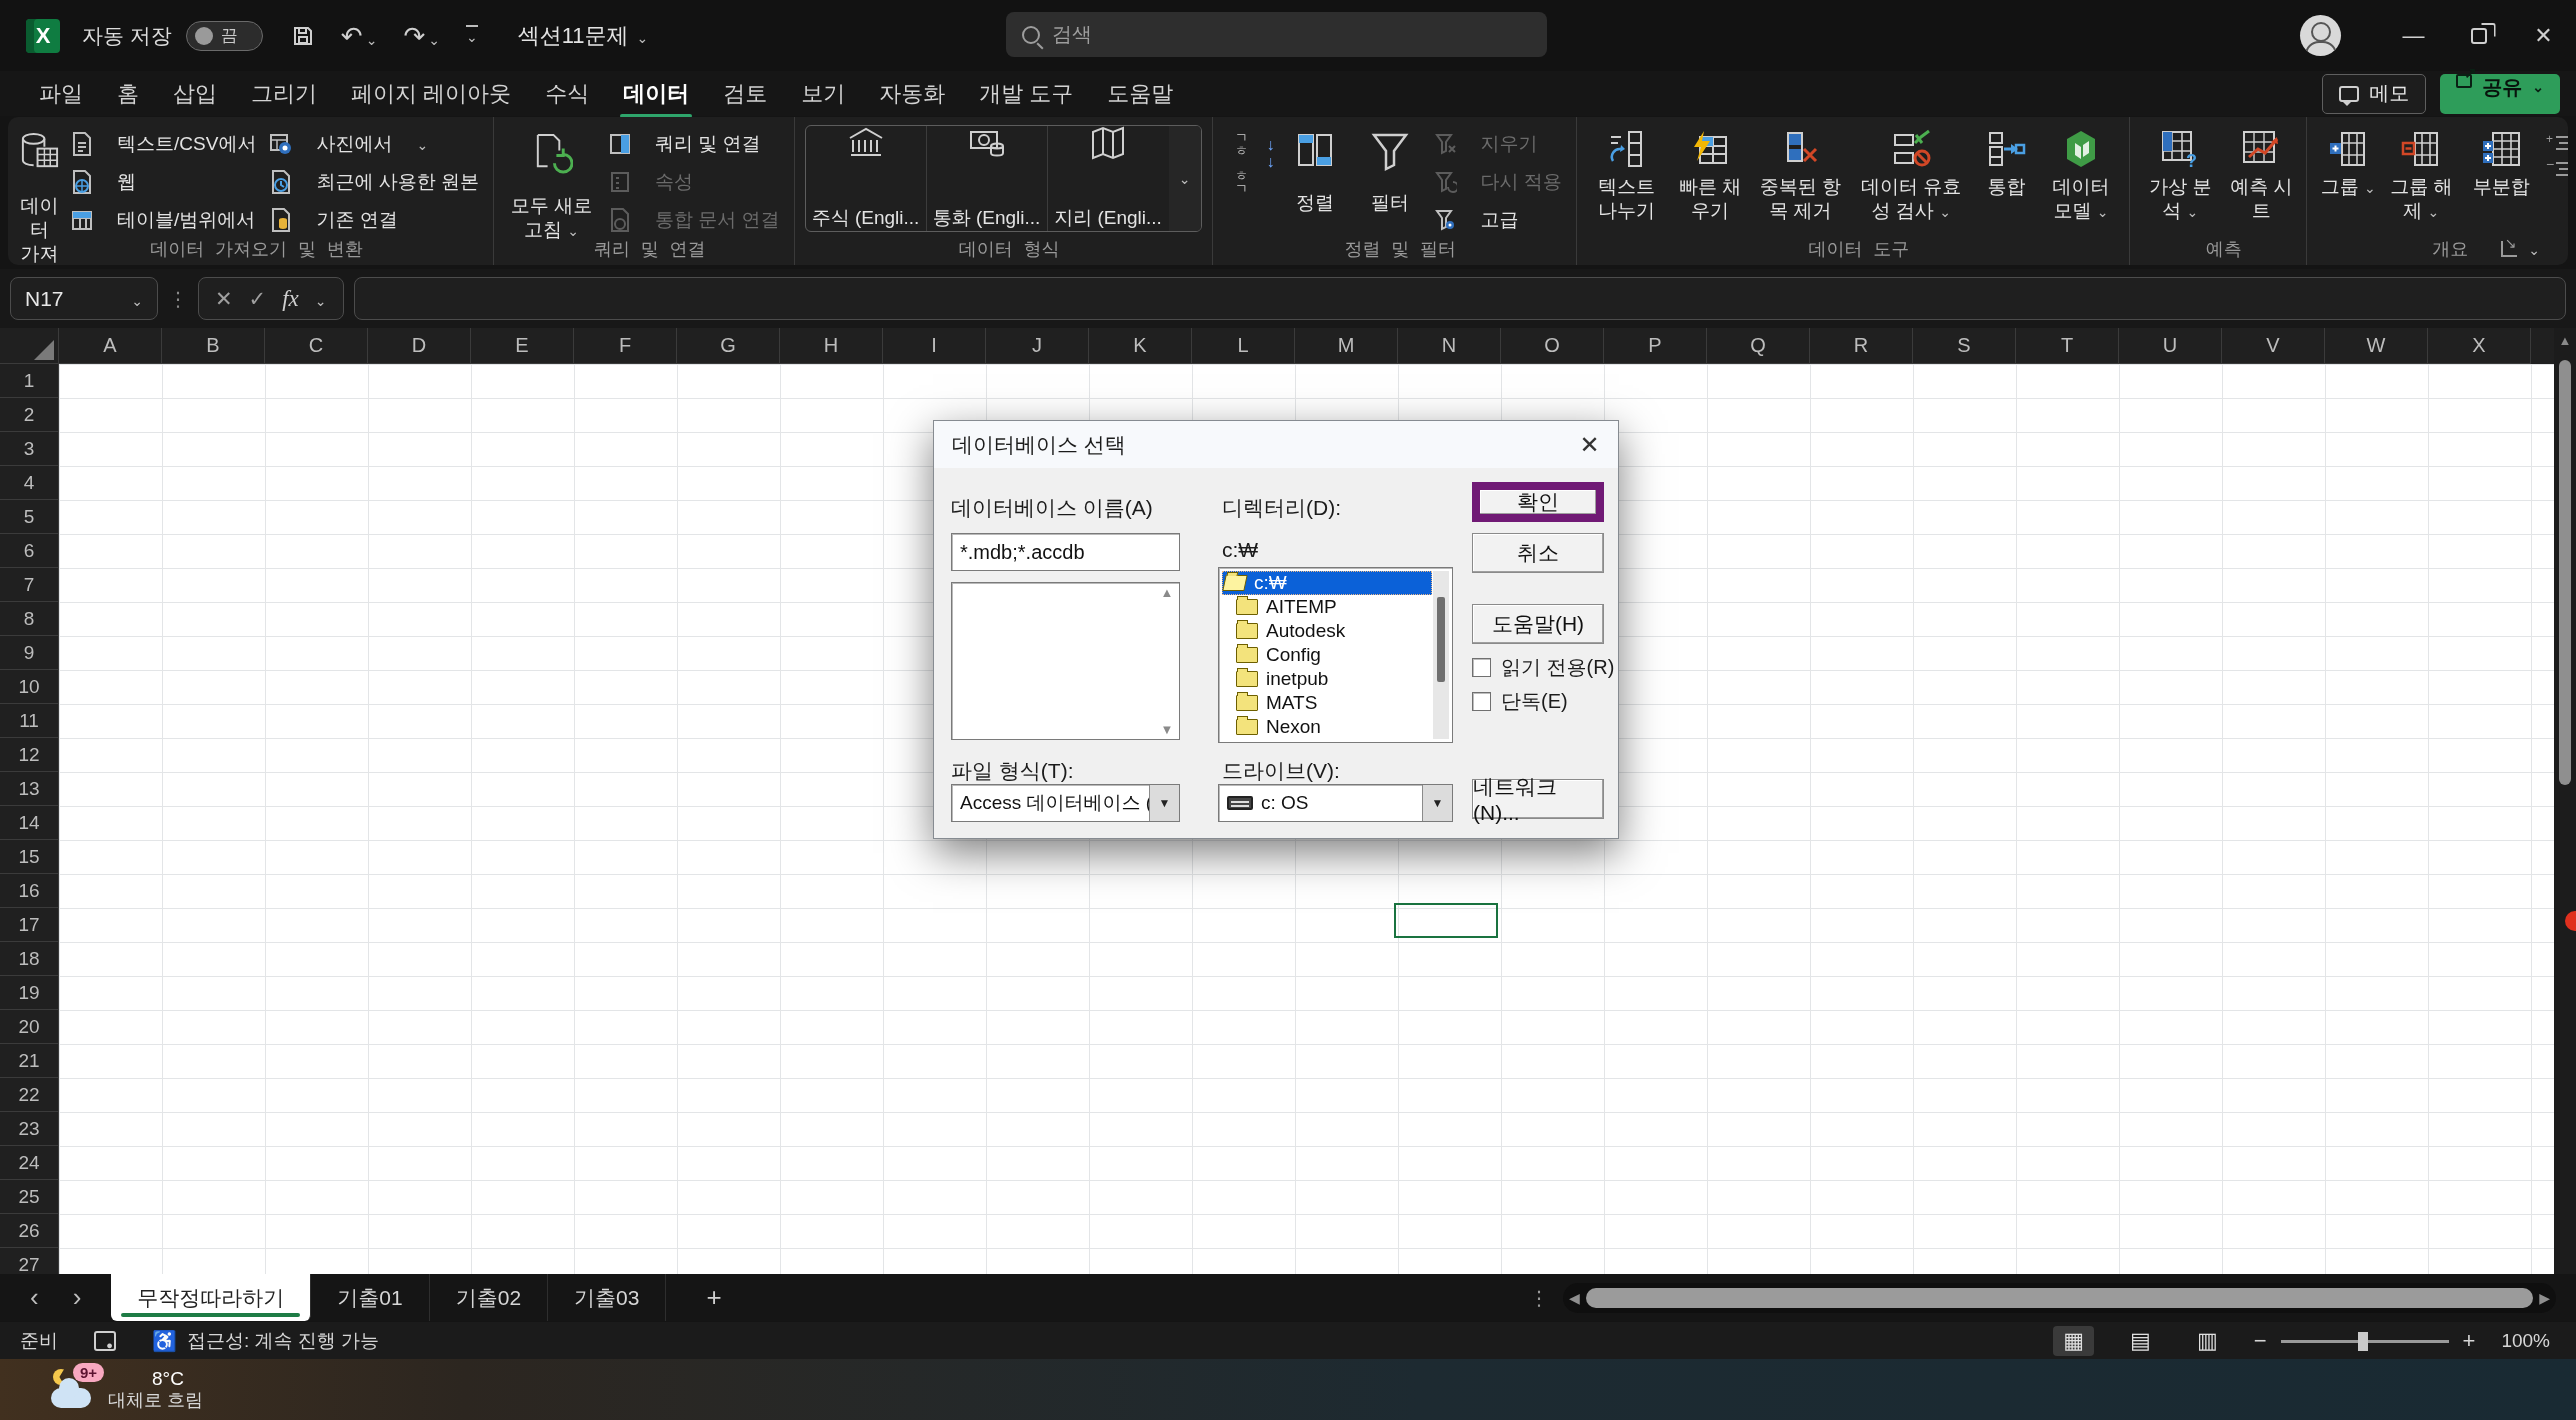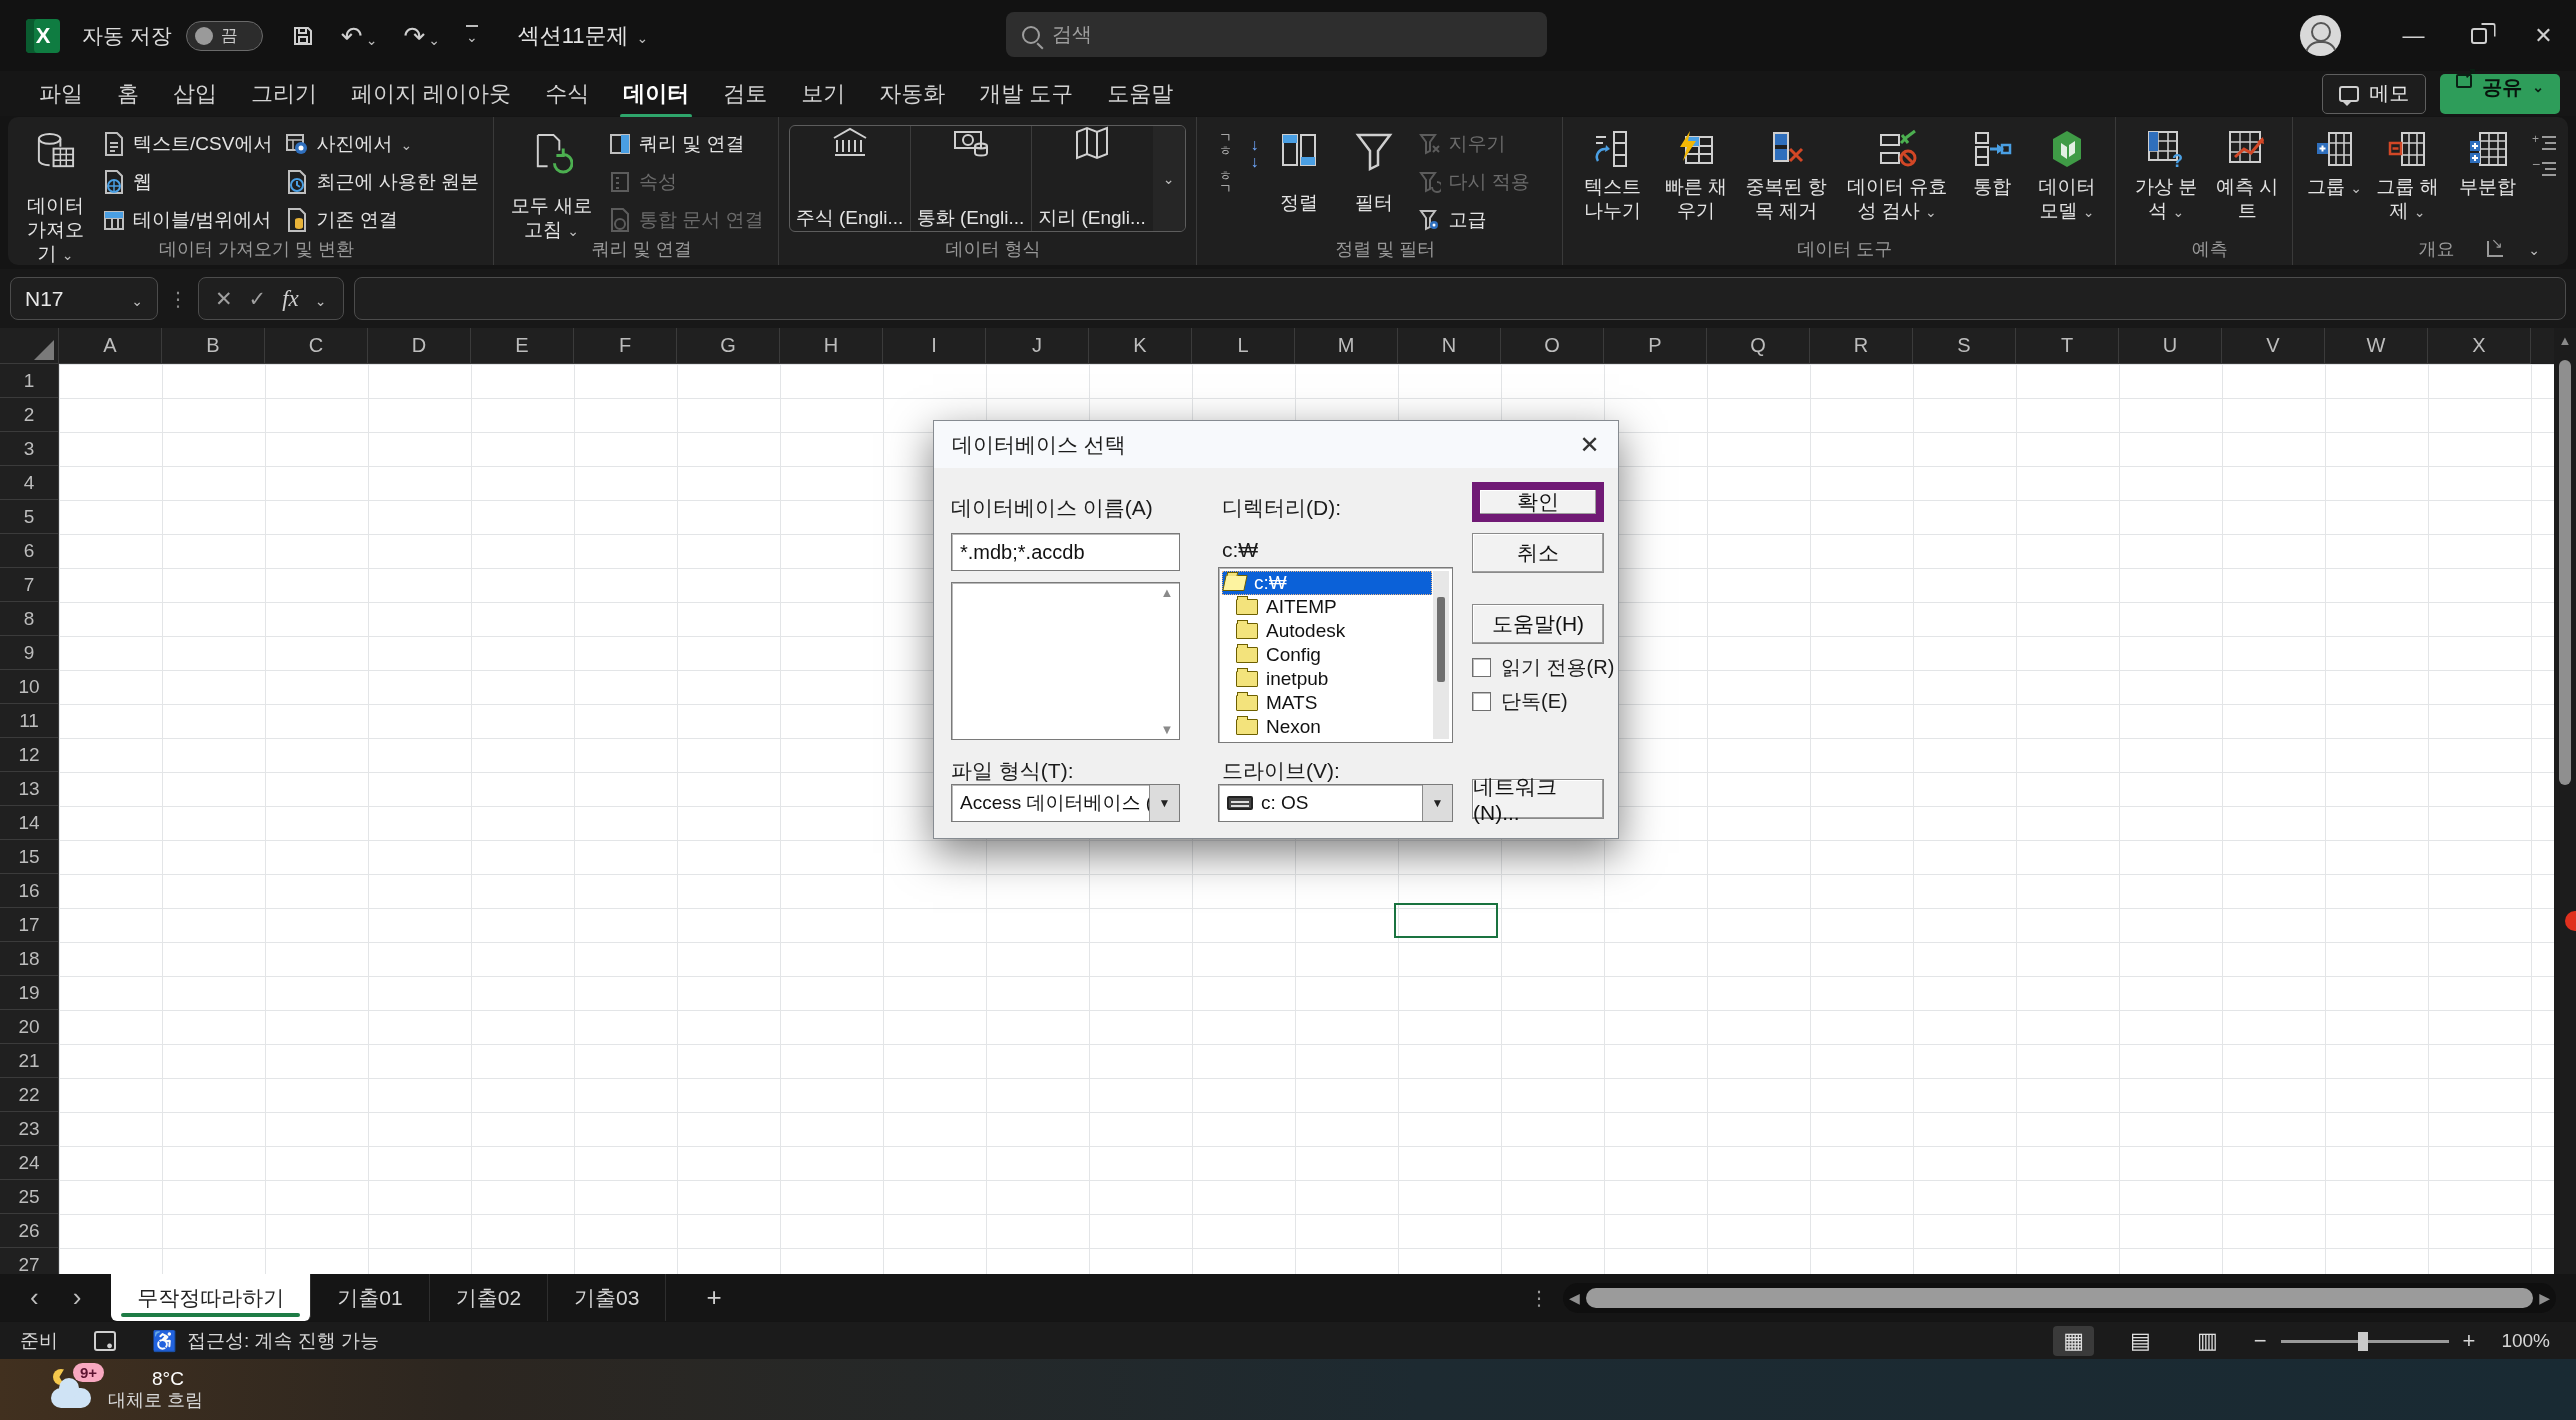--- a/index.html
+++ b/index.html
@@ -58,26 +58,26 @@
   .share-ic{width:16px;height:14px;border:2px solid #0a2014;border-radius:2px;position:relative;}
   .share-ic::after{content:"↗";position:absolute;top:-12px;left:6px;font-size:15px;color:#0a2014;}
   #share-btn .chev::after{color:#0a2014;}
 
   
   #ribbon{position:absolute;top:117px;left:8px;width:2560px;height:148px;background:var(--ribbon);
     border-radius:10px;display:flex;align-items:stretch;overflow:hidden;}
   .rgroup{position:relative;border-right:1px solid var(--line);padding:8px 10px 30px 10px;
     display:flex;align-items:flex-start;gap:6px;}
   .rgroup:last-child{border-right:none;}
-  .glabel{position:absolute;bottom:4px;left:12px;right:0;text-align:center;font-size:18px;color:var(--txt-dim);white-space:nowrap;}
+  .glabel{position:absolute;bottom:4px;left:12px;right:0;text-align:center;font-size:18px;color:var(--txt-dim);white-space:nowrap;font-family:Liberation Mono, monospace;}
   .bigbtn{width:95px;height:111px;display:flex;flex-direction:column;align-items:center;justify-content:flex-start;
     gap:20px;border-radius:6px;padding-top:6px;}
   .bigbtn .blabel{font-size:19px;color:var(--txt);text-align:center;line-height:1.25;}
   .scol{display:flex;flex-direction:column;justify-content:flex-start;gap:4px;padding-top:2px;}
-  .smallbtn{display:flex;align-items:center;gap:8px;height:34px;font-size:19px;color:var(--txt);white-space:nowrap;padding:0 4px;border-radius:4px;}
+  .smallbtn{display:flex;align-items:center;gap:24px;height:34px;font-size:19px;color:var(--txt);white-space:nowrap;padding:0 4px;border-radius:4px;}
   .smallbtn.disabled{color:var(--txt-dis);}
   .smallbtn.disabled svg *{stroke:#5c5c5c !important;fill:none !important;}
   svg.ic{flex:0 0 auto;}
   .gallery{border:1px solid #5d5d5d;border-radius:6px;height:107px;display:flex;overflow:hidden;}
   .gal-item{width:121px;display:flex;flex-direction:column;align-items:center;justify-content:space-between;gap:8px;
     font-size:19px;color:var(--txt);border-right:1px solid #3c3c3c;white-space:nowrap;}
   .gal-dd{width:32px;display:flex;align-items:center;justify-content:center;background:#262626;}
   .sorticon{display:flex;flex-direction:column;align-items:center;height:34px;justify-content:center;width:38px;}
   .jamo{font-size:13px;color:#cfcfcf;line-height:1;}
   .s-arrow{color:#6fa8ff;font-size:16px;line-height:.8;}

